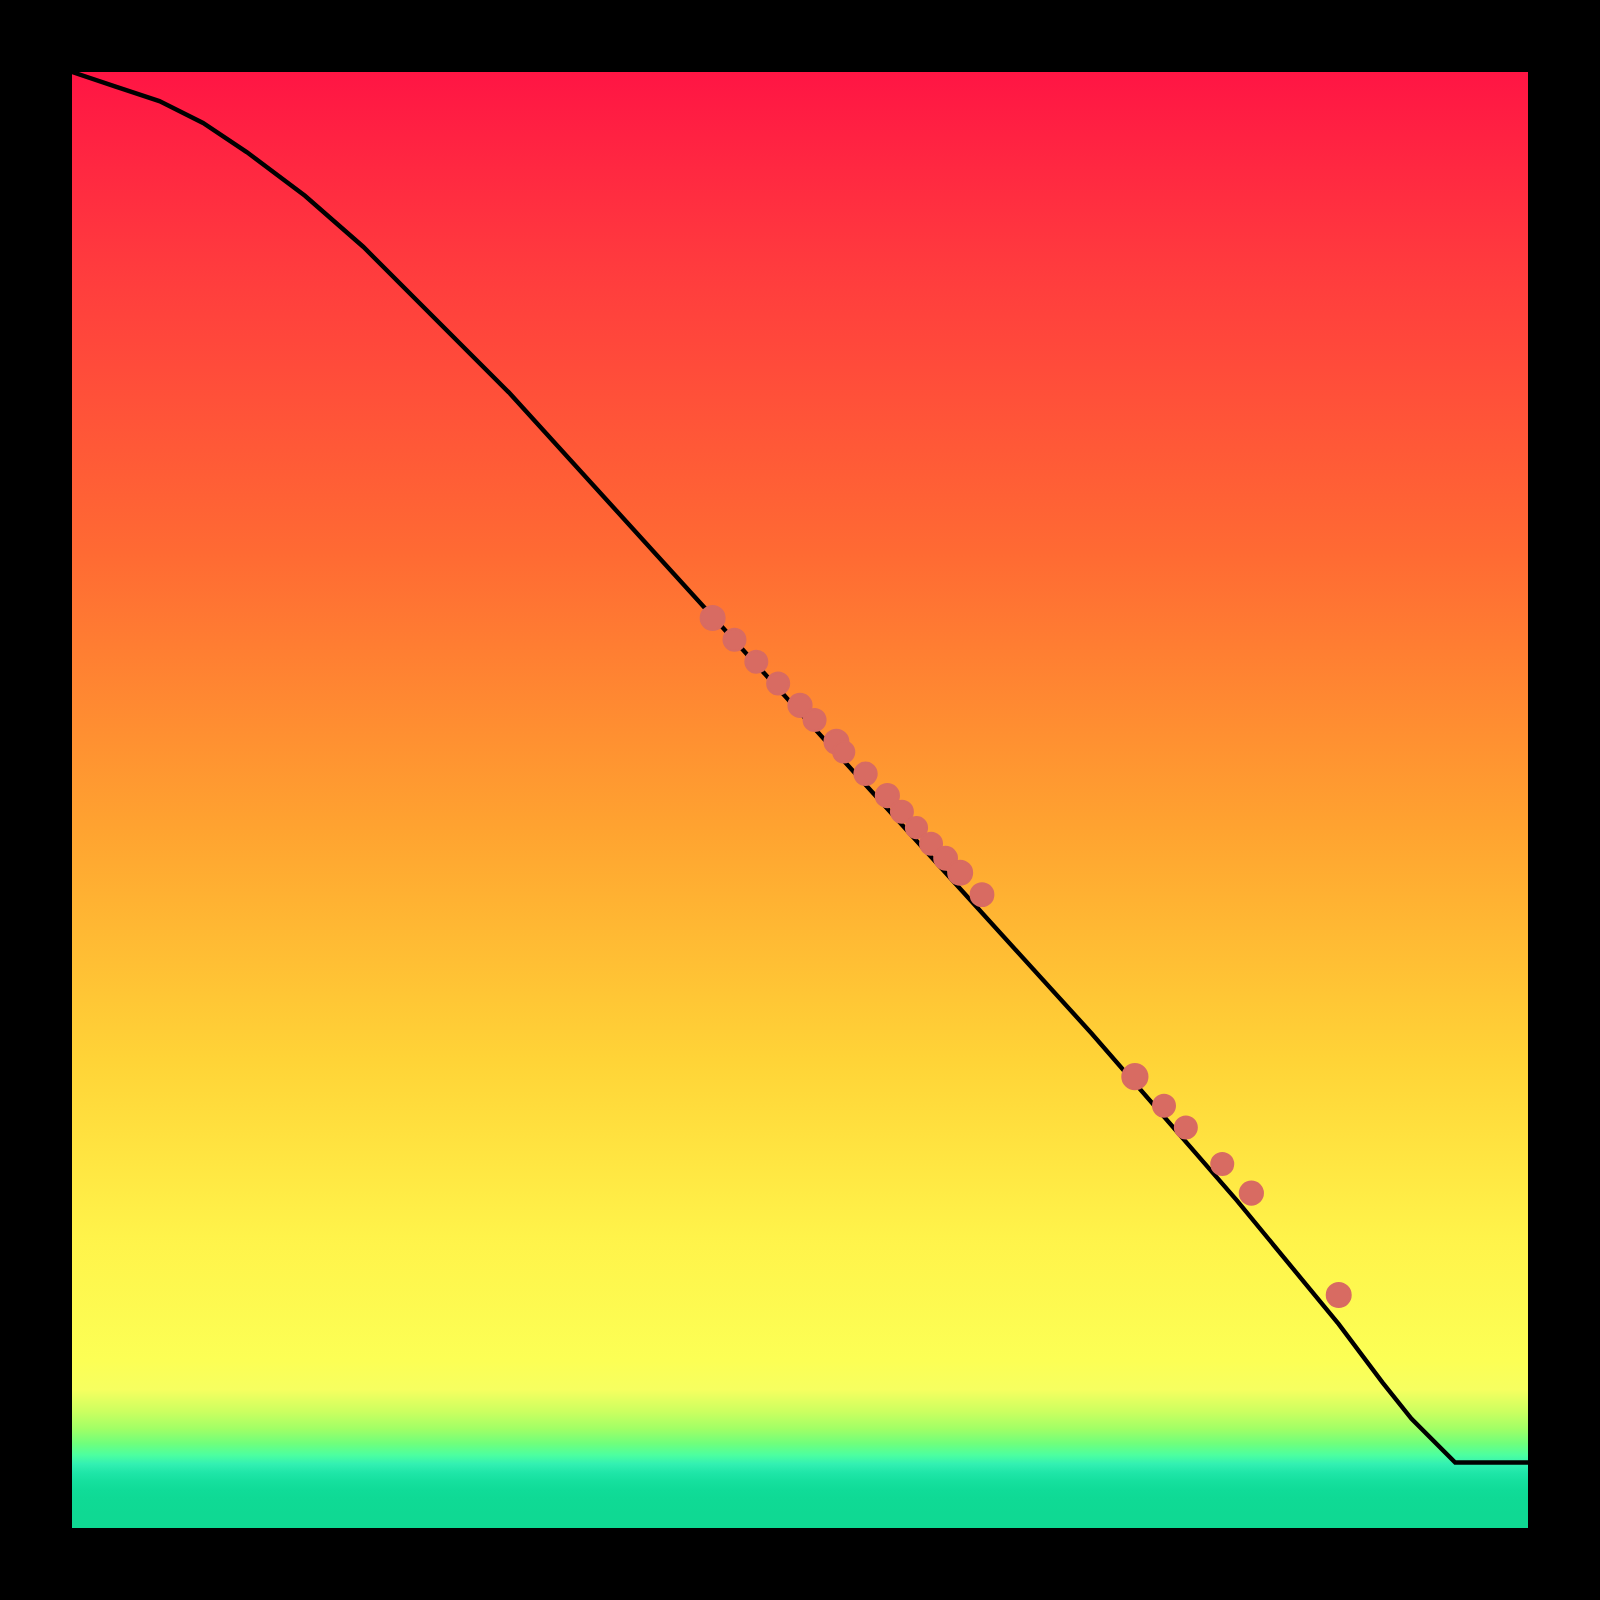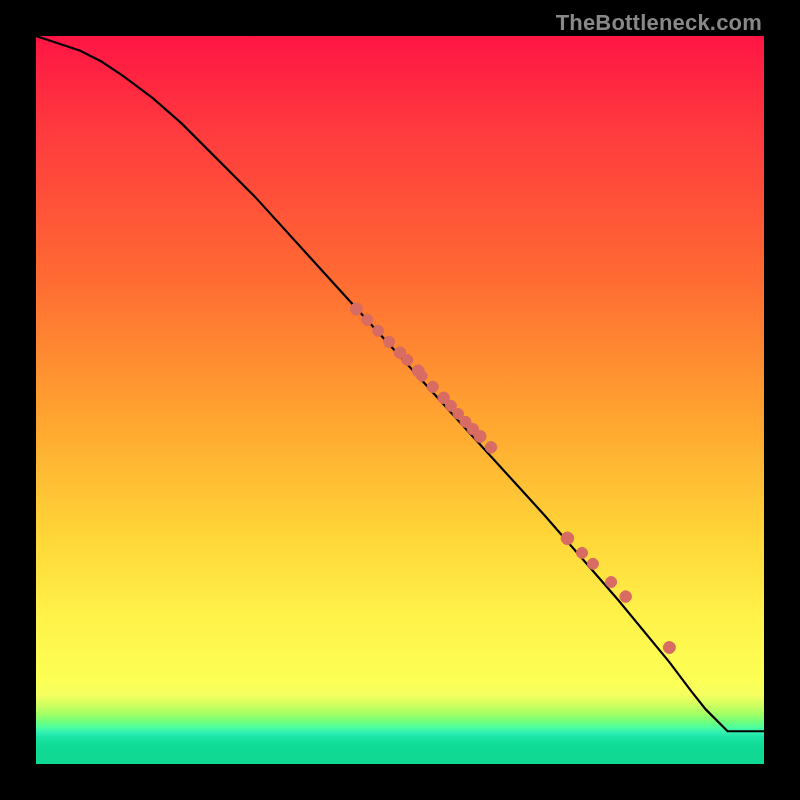--- a/index.html
+++ b/index.html
@@ -70,21 +70,20 @@
   }
   .dot {
     fill: #d86b62;
     stroke: #d86b62;
   }
 </style>
 </head>
 <body>
 
 <div class="stage">
-  <div class="watermark">TheBottleneck.com</div>
   <div class="plot-area">
     <svg class="overlay" viewBox="0 0 728 728" preserveAspectRatio="none">
       <path id="curve-path" class="curve" d="M0.00 0.00 L21.84 7.28 L43.68 14.56 L65.52 25.48 L87.36 40.04 L116.48 61.88 L145.60 87.36 L218.40 160.16 L291.20 240.24 L364.00 320.32 L436.80 400.40 L509.60 480.48 L582.40 564.20 L633.36 626.08 L655.20 655.20 L669.76 673.40 L691.60 695.24 L728.00 695.24" stroke="#000000"></path>
       <g id="dots">
           <circle cx="320.32" cy="273.00" r="6" class="dot" fill="#d86b62"></circle>
           <circle cx="331.24" cy="283.92" r="5.5" class="dot" fill="#d86b62"></circle>
           <circle cx="342.16" cy="294.84" r="5.5" class="dot" fill="#d86b62"></circle>
           <circle cx="353.08" cy="305.76" r="5.5" class="dot" fill="#d86b62"></circle>
           <circle cx="364.00" cy="316.68" r="5.8" class="dot" fill="#d86b62"></circle>
           <circle cx="371.28" cy="323.96" r="5.5" class="dot" fill="#d86b62"></circle>

